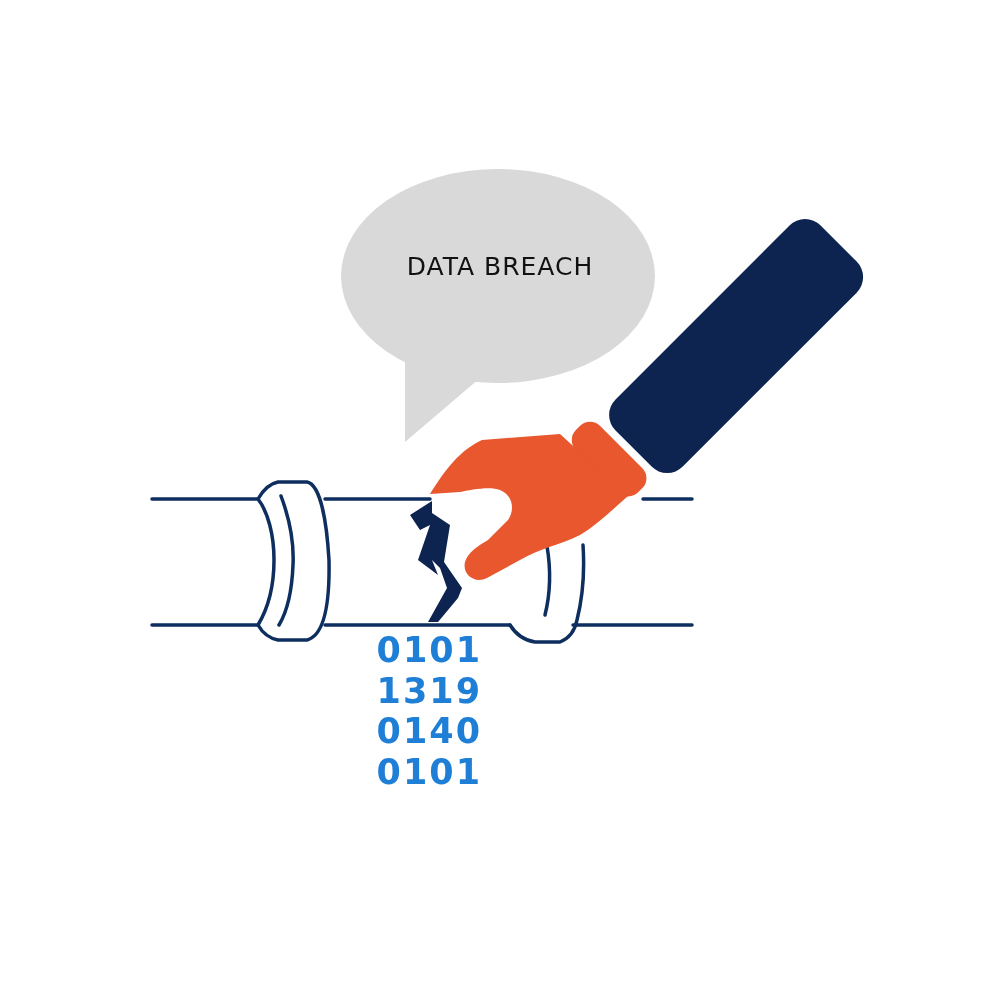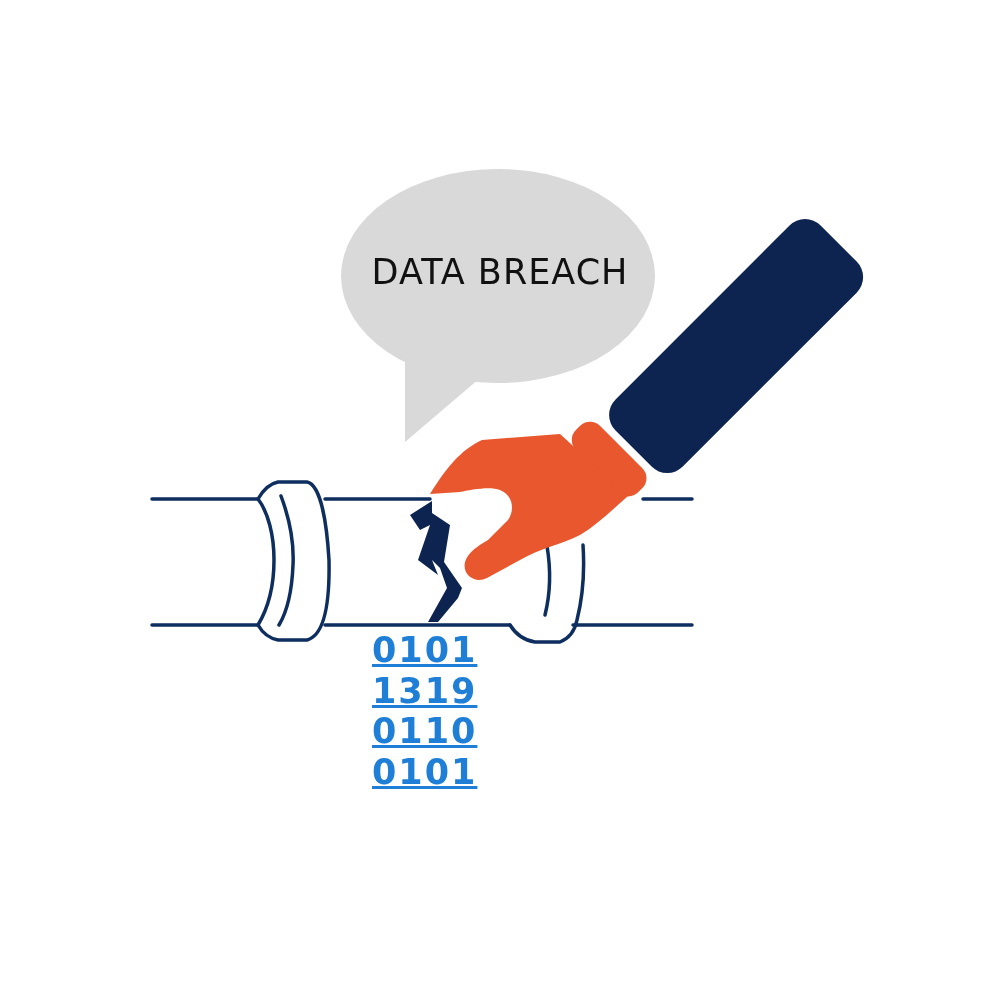--- a/index.html
+++ b/index.html
@@ -19,39 +19,38 @@
       left: 0; top: 0;
       width: 1000px; height: 1000px;
     }
     .bubble-text {
       position: absolute;
       left: 340px;
       top: 252px;
       width: 320px;
       text-align: center;
       font-family: "DejaVu Sans", sans-serif;
-      font-size: 35px;
+      font-size: 25px;
       letter-spacing: 1px;
       color: #111111;
       font-weight: 400;
       white-space: nowrap;
     }
     .binary {
       position: absolute;
       left: 372px;
       top: 630px;
       width: 110px;
       font-family: "DejaVu Sans", sans-serif;
       font-weight: 700;
       font-size: 35px;
       line-height: 40.5px;
       letter-spacing: 2px;
       color: #1f7fd6;
-      text-align: left;
-      text-decoration: underline;
+      text-align: right;
     }
     .binary div { height: 40.5px; }
   </style>
 </head>
 <body>
 
 <svg class="scene" viewBox="0 0 1000 1000" xmlns="http://www.w3.org/2000/svg">
 
   <g>
     <ellipse cx="498" cy="276" rx="157" ry="107" fill="#d9d9d9"></ellipse>
@@ -89,15 +88,15 @@
 
     <path d="M 430 494 C 445 470, 460 450, 482 440 L 560 434 L 628 496 C 612 510, 597 525, 580 535 C 560 545, 540 548, 520 560 L 487 578 C 475 584, 462 575, 465 562 C 468 552, 478 546, 488 540 L 508 520 C 515 510, 513 495, 500 490 C 490 486, 470 490, 460 492 Z"></path>
   </g>
 </svg>
 
 <div class="bubble-text">DATA BREACH</div>
 
 <div class="binary">
   <div>0101</div>
   <div>1319</div>
-  <div>0110</div>
+  <div>0140</div>
   <div>0101</div>
 </div>
 
 </body></html>

